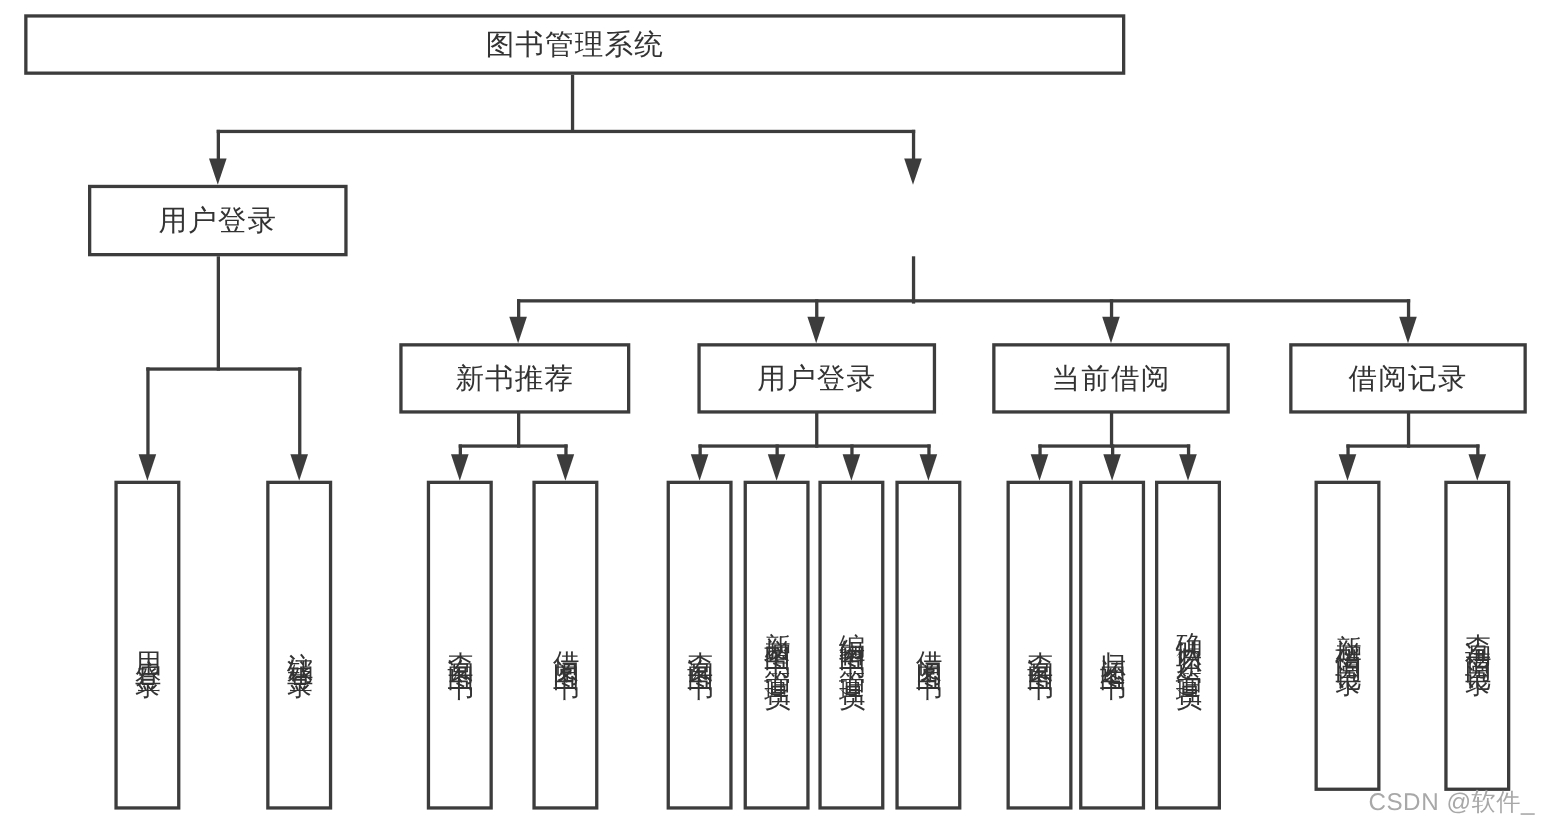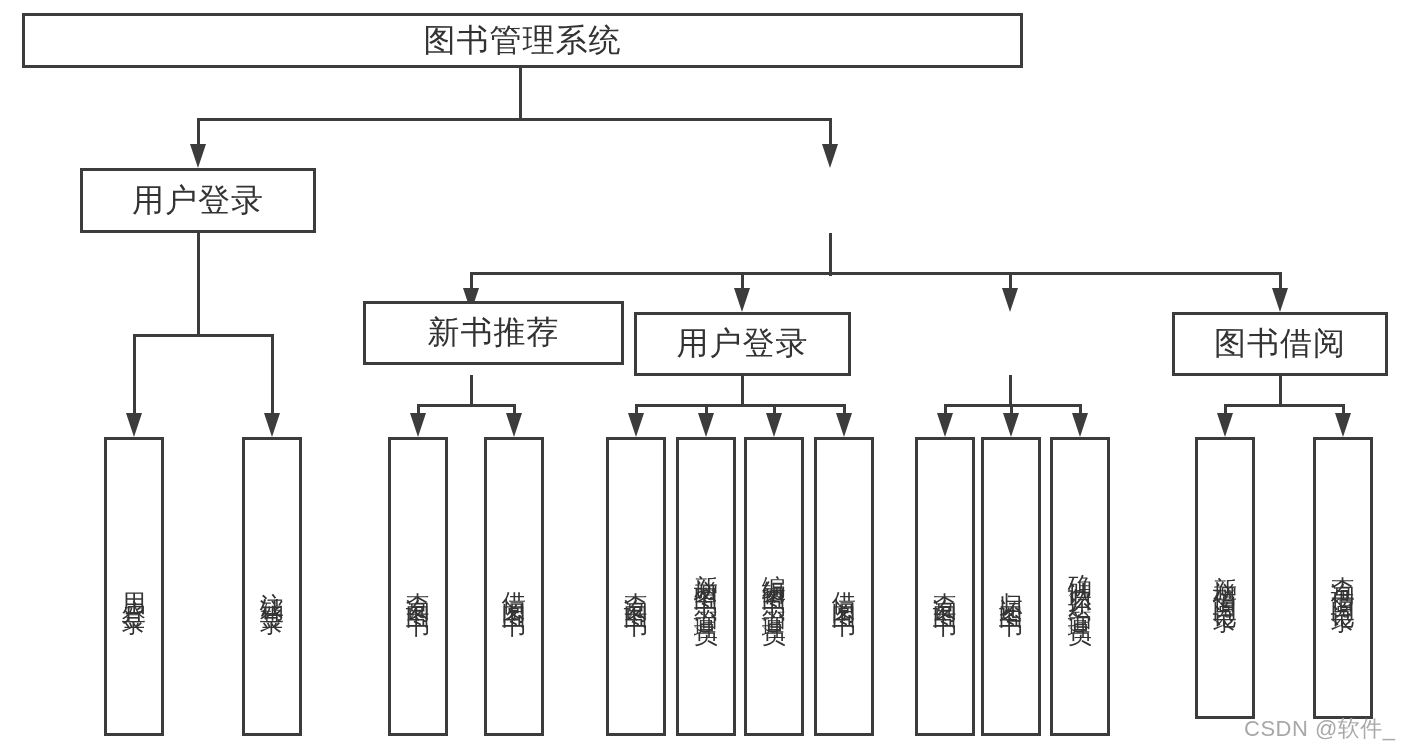--- a/index.html
+++ b/index.html
@@ -4,21 +4,21 @@
 <style>
   html,body { margin:0; padding:0; background:#ffffff; }
   .canvas {
     position:relative; width:1405px; height:747px; background:#ffffff;
     font-family:"Liberation Sans","DejaVu Sans",sans-serif; overflow:hidden;
     --line:#3c3c3c; --ink:#333333; --wm:#a8a8a8;
   }
   .box {
     position:absolute; box-sizing:border-box; border:3px solid var(--line);
     background:#ffffff; display:flex; align-items:center; justify-content:center;
-    font-size:32px; color:var(--ink); letter-spacing:1px; white-space:nowrap;
+    font-size:26px; color:var(--ink); letter-spacing:1px; white-space:nowrap;
   }
   .vbox { font-size:24px; }
   .vtext {
     writing-mode:vertical-rl; text-orientation:mixed;
     letter-spacing:7px; line-height:1.15; font-size:24px; color:var(--ink);
   }
   .vl { position:absolute; width:3px; background:var(--line); }
   .hl { position:absolute; height:3px; background:var(--line); }
   .arrow {
     position:absolute; width:0; height:0;
@@ -61,28 +61,31 @@
   <div class="hl" style="left:470px;top:272px;width:812px"></div>
   <div class="vl" style="left:470px;top:272px;height:20px"></div>
   <div class="arrow" style="left:463px;top:288px"></div>
   <div class="vl" style="left:741px;top:272px;height:20px"></div>
   <div class="arrow" style="left:734px;top:288px"></div>
   <div class="vl" style="left:1009px;top:272px;height:20px"></div>
   <div class="arrow" style="left:1002px;top:288px"></div>
   <div class="vl" style="left:1279px;top:272px;height:20px"></div>
   <div class="arrow" style="left:1272px;top:288px"></div>
 
-  <div class="box" style="left:363px;top:301px;width:261px;height:64px">
+  <div class="box" style="left:363px;top:312px;width:210px;height:64px">
     <span>新书推荐</span>
   </div>
   <div class="box" style="left:634px;top:312px;width:217px;height:64px">
     <span>用户登录</span>
   </div>
+  <div class="box" style="left:902px;top:312px;width:216px;height:64px">
+    <span>当前借阅</span>
+  </div>
   <div class="box" style="left:1172px;top:312px;width:216px;height:64px">
-    <span>图书借阅</span>
+    <span>借阅记录</span>
   </div>
 
   <div class="vl" style="left:470px;top:375px;height:32px"></div>
   <div class="hl" style="left:417px;top:404px;width:99px"></div>
   <div class="vl" style="left:417px;top:404px;height:13px"></div>
   <div class="arrow" style="left:410px;top:413px"></div>
   <div class="vl" style="left:513px;top:404px;height:13px"></div>
   <div class="arrow" style="left:506px;top:413px"></div>
 
   <div class="vl" style="left:741px;top:375px;height:32px"></div>

